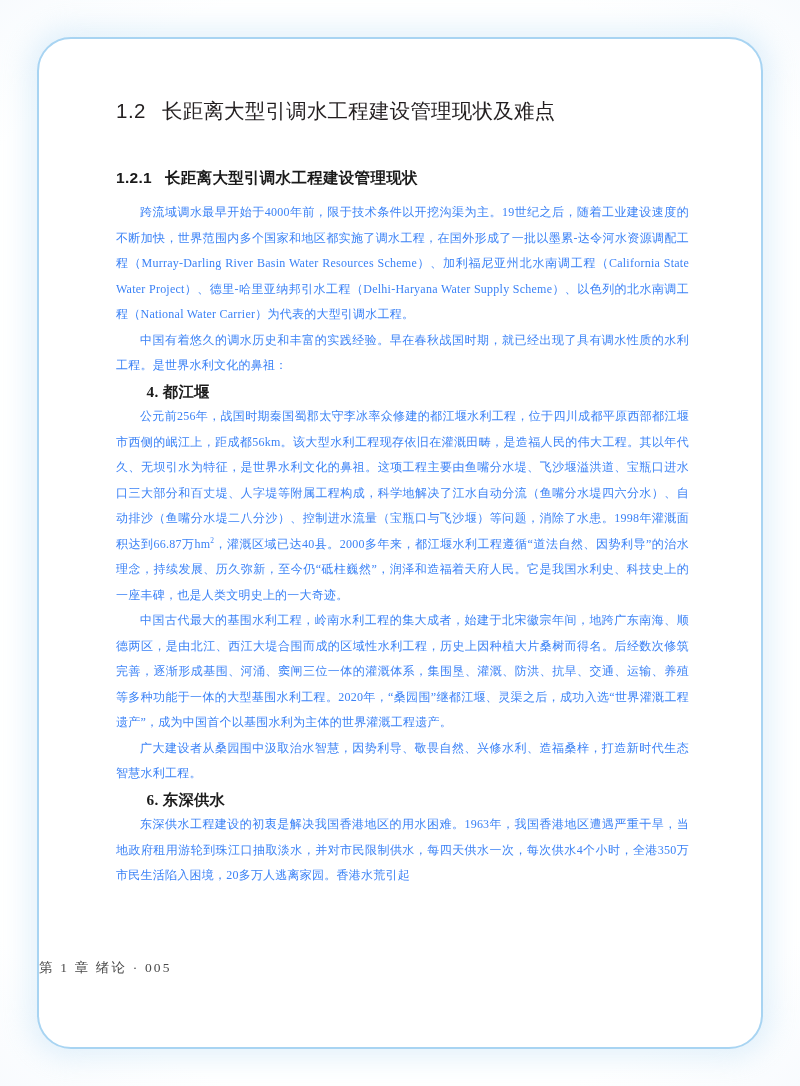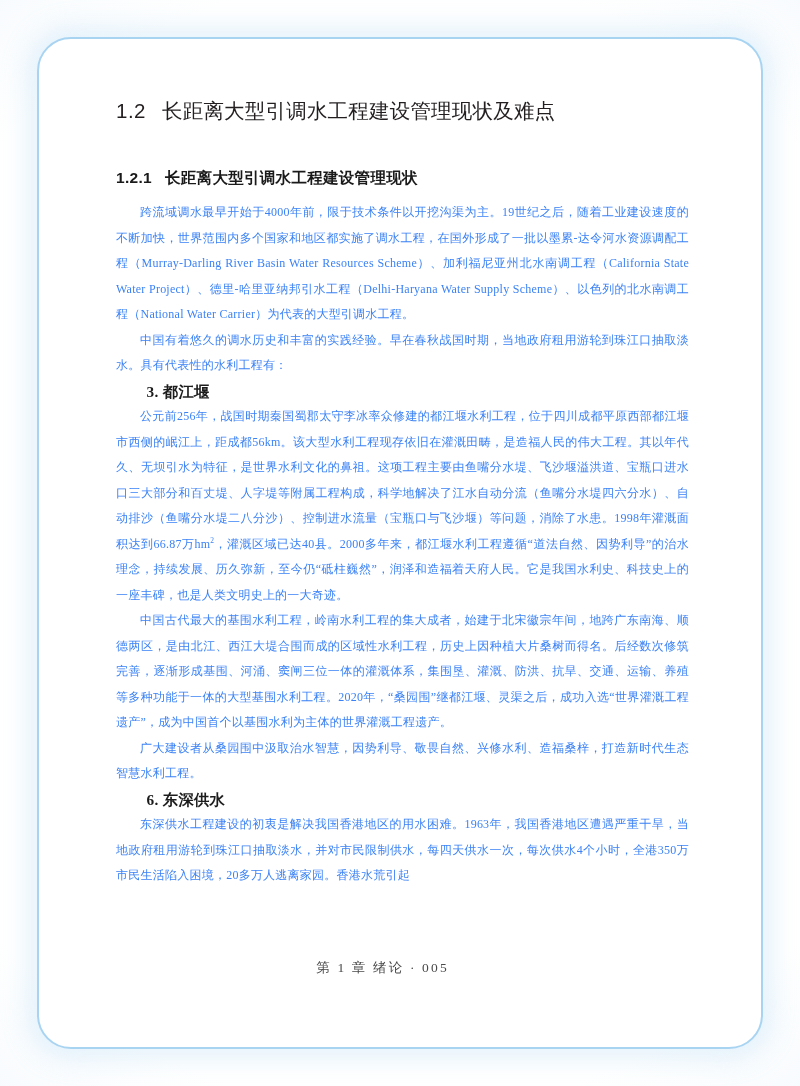--- a/index.html
+++ b/index.html
@@ -107,21 +107,21 @@
     vertical-align: super;
     line-height: 0;
   }
 
   
   .footer {
     position: absolute;
     left: 0;
     top: 920px;
     width: 726px;
-    text-align: center;
+    text-align: left;
     padding-right: 39px;
     box-sizing: border-box;
     font-size: 13.5px;
     color: #4a4a4a;
     letter-spacing: 0.16em;
     font-family: "Liberation Serif", "DejaVu Serif", serif;
   }
 </style>
 </head>
 <body>
@@ -131,23 +131,23 @@
     <div class="page-inner">
 
       <div class="content">
 
         <h2 class="h2"><span class="num">1.2</span><span>长距离大型引调水工程建设管理现状及难点</span></h2>
 
         <h3 class="h3"><span class="num">1.2.1</span><span>长距离大型引调水工程建设管理现状</span></h3>
 
         <p class="para">跨流域调水最早开始于4000年前，限于技术条件以开挖沟渠为主。19世纪之后，随着工业建设速度的不断加快，世界范围内多个国家和地区都实施了调水工程，在国外形成了一批以墨累-达令河水资源调配工程（Murray-Darling River Basin Water Resources Scheme）、加利福尼亚州北水南调工程（California State Water Project）、德里-哈里亚纳邦引水工程（Delhi-Haryana Water Supply Scheme）、以色列的北水南调工程（National Water Carrier）为代表的大型引调水工程。</p>
 
-        <p class="para tight">中国有着悠久的调水历史和丰富的实践经验。早在春秋战国时期，当地政府租用游轮到珠江口抽取淡水。具有代表性的水利工程有：</p>
+        <p class="para tight">中国有着悠久的调水历史和丰富的实践经验。早在春秋战国时期，就已经出现了具有调水性质的水利工程。是世界水利文化的鼻祖：</p>
 
-        <p class="runhead">3. 都江堰</p>
+        <p class="runhead">4. 都江堰</p>
 
         <p class="para tight"><span>公元前256年，战国时期秦国蜀郡太守李冰率众修建的都江堰水利工程，位于四川成都平原西部都江堰市西侧的岷江上，距成都56km。该大型水利工程现存依旧在灌溉田畴，是造福人民的伟大工程。其以年代久、无坝引水为特征，是世界水利文化的鼻祖。这项工程主要由鱼嘴分水堤、飞沙堰溢洪道、宝瓶口进水口三大部分和百丈堤、人字堤等附属工程构成，科学地解决了江水自动分流（鱼嘴分水堤四六分水）、自动排沙（鱼嘴分水堤二八分沙）、控制进水流量（宝瓶口与飞沙堰）等问题，消除了水患。1998年灌溉面积达到66.87万hm</span><sup>2</sup><span>，灌溉区域已达40县。2000多年来，都江堰水利工程遵循“道法自然、因势利导”的治水理念，持续发展、历久弥新，至今仍“砥柱巍然”，润泽和造福着天府人民。它是我国水利史、科技史上的一座丰碑，也是人类文明史上的一大奇迹。</span></p>
 
 
         <p class="para tight">中国古代最大的基围水利工程，岭南水利工程的集大成者，始建于北宋徽宗年间，地跨广东南海、顺德两区，是由北江、西江大堤合围而成的区域性水利工程，历史上因种植大片桑树而得名。后经数次修筑完善，逐渐形成基围、河涌、窦闸三位一体的灌溉体系，集围垦、灌溉、防洪、抗旱、交通、运输、养殖等多种功能于一体的大型基围水利工程。2020年，“桑园围”继都江堰、灵渠之后，成功入选“世界灌溉工程遗产”，成为中国首个以基围水利为主体的世界灌溉工程遗产。</p>
 
         <p class="para tight">广大建设者从桑园围中汲取治水智慧，因势利导、敬畏自然、兴修水利、造福桑梓，打造新时代生态智慧水利工程。</p>
 
         <p class="runhead">6. 东深供水</p>
 

